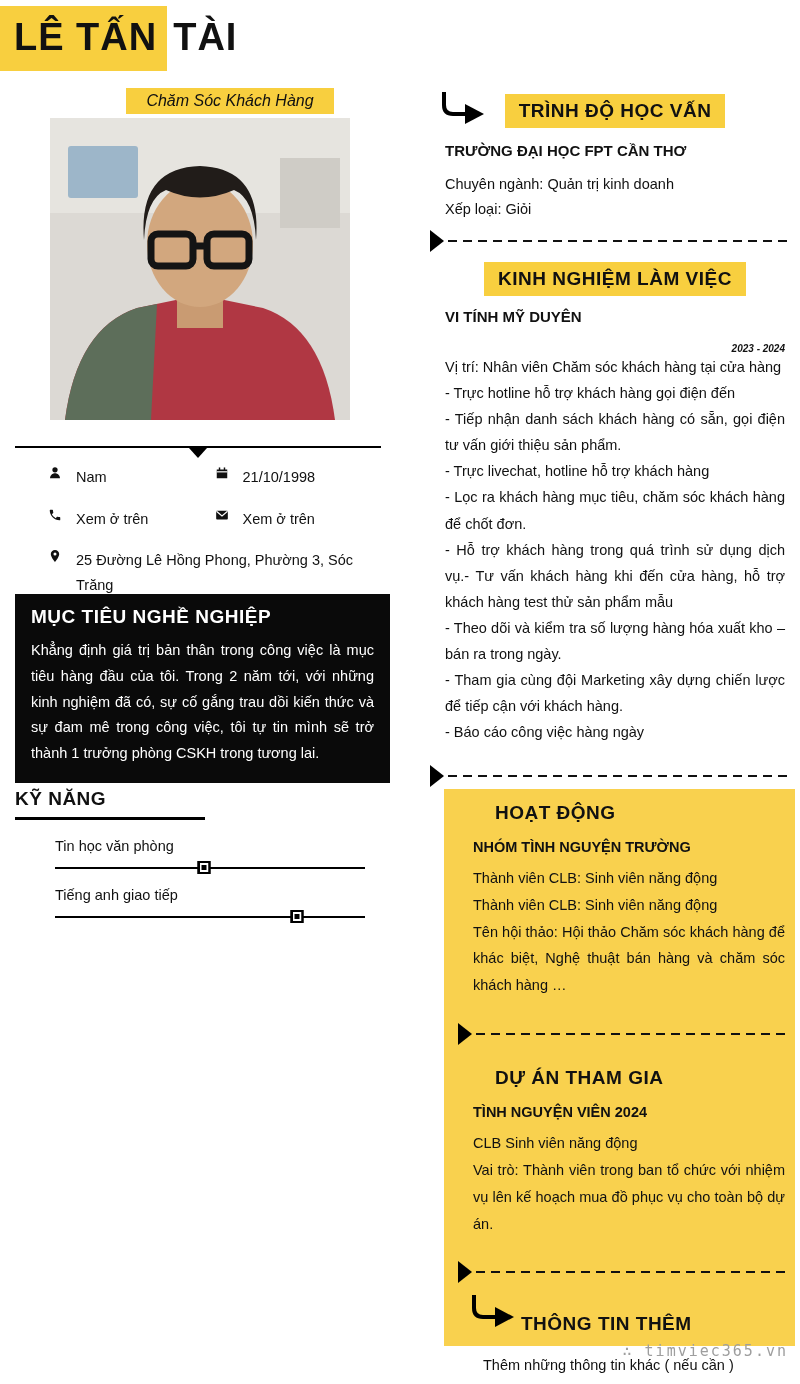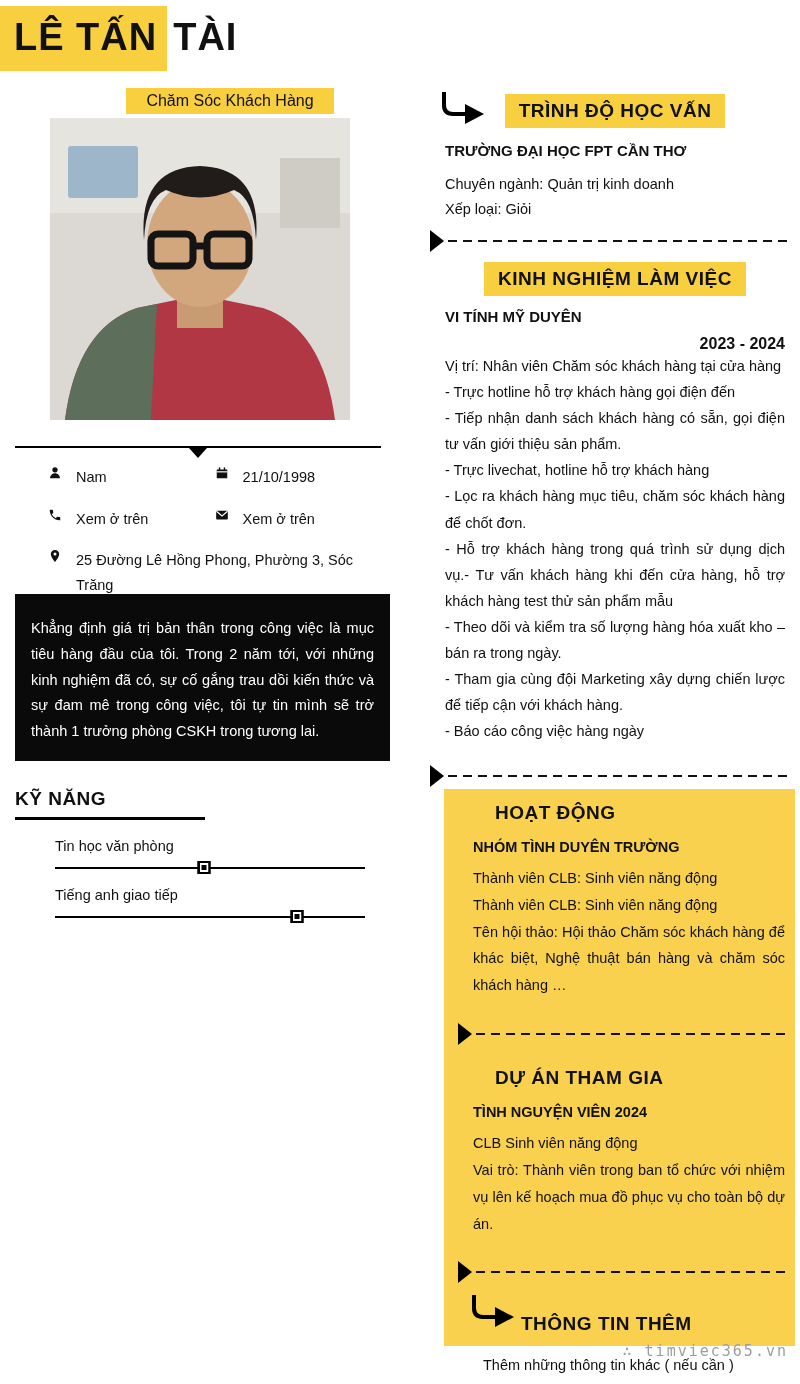--- a/index.html
+++ b/index.html
@@ -22,21 +22,21 @@
     padding:10px 10px 12px 14px;
     display:inline-block;
   }
   .name .rest{padding-left:6px;}
   .job-title{
     position:absolute;top:88px;left:80px;width:300px;
     text-align:center;font-size:16px;
   }
   .job-title span{
     background:var(--accent-yellow,#F8CF3F);
-    padding:4px 20px;display:inline-block;
+    padding:4px 20px;display:inline-block;font-style:italic;
   }
   
   .photo{
     position:absolute;left:50px;top:118px;width:300px;height:302px;
     background:#d8d5d0;overflow:hidden;
   }
   .photo svg{display:block;width:100%;height:100%;}
   
   .info{position:absolute;left:15px;top:446px;width:366px;font-size:14.5px;}
   .info-line{position:relative;border-top:2px solid #000;height:0;}
@@ -94,21 +94,21 @@
   .tri-right{
     width:0;height:0;flex:0 0 auto;
     border-top:11px solid transparent;border-bottom:11px solid transparent;
     border-left:14px solid #000;margin-right:4px;
   }
   .dash{flex:1;height:2px;background:repeating-linear-gradient(90deg,#111 0 9px,transparent 9px 15px);}
   .sep1{top:230px;}
   .sep2{top:765px;}
   .sec-exp{top:254px;}
   .exp-company{margin-top:12px;font-size:15px;font-weight:bold;}
-  .exp-period{margin-top:10px;font-size:16px;font-weight:bold;text-align:right;}
+  .exp-period{margin-top:18px;font-size:10px;font-weight:bold;text-align:right;font-style:italic;}
   .exp-details{font-size:14.5px;line-height:1.8;text-align:justify;}
   
   .yellow-block{
     position:absolute;left:0;right:0;top:789px;bottom:38px;
     background:var(--block-yellow,#F9D14E);
     padding:13px 10px 0 29px;box-sizing:border-box;margin-left:12px;
   }
   .yb-head{font-size:19px;font-weight:bold;letter-spacing:.5px;margin-left:22px;}
   .yb-sub{margin-top:15px;font-size:14.5px;font-weight:bold;}
   .yb-lines{margin-top:10px;font-size:14.5px;line-height:1.85;text-align:justify;}
@@ -211,20 +211,21 @@
         </span>
         <span class="val">25 Đường Lê Hồng Phong, Phường 3, Sóc Trăng</span>
       </div>
     </div>
     <div class="info-bottom">
       <span class="tri-up"></span>
     </div>
   </div>
 
   <div class="objective">
+    <div class="obj-title">MỤC TIÊU NGHỀ NGHIỆP</div>
     <div class="obj-text">Khẳng định giá trị bản thân trong công việc là mục tiêu hàng đầu của tôi. Trong 2 năm tới, với những kinh nghiệm đã có, sự cố gắng trau dồi kiến thức và sự đam mê trong công việc, tôi tự tin mình sẽ trở thành 1 trưởng phòng CSKH trong tương lai.</div>
   </div>
 
   <div class="skills">
     <div class="sk-title">KỸ NĂNG</div>
     <div class="sk-underline"></div>
     <div class="skill">
       <div class="sk-label">Tin học văn phòng</div>
       <div class="sk-line">
         <span class="sk-marker" style="left: 48%;"></span>
@@ -280,21 +281,21 @@
     </div>
 
     <div class="sep sep2">
       <span class="tri-right"></span>
       <span class="dash"></span>
     </div>
 
     <div class="yellow-block">
 
       <div class="yb-head">HOẠT ĐỘNG</div>
-      <div class="yb-sub">NHÓM TÌNH DUYÊN TRƯỜNG</div>
+      <div class="yb-sub">NHÓM TÌNH NGUYỆN TRƯỜNG</div>
       <div class="yb-lines">
         <div>Thành viên CLB: Sinh viên năng động</div>
         <div>Thành viên CLB: Sinh viên năng động</div>
         <div>Tên hội thảo: Hội thảo Chăm sóc khách hàng để khác biệt, Nghệ thuật bán hàng và chăm sóc khách hàng …</div>
       </div>
 
       <div class="yb-sep">
         <span class="tri-right"></span>
         <span class="dash"></span>
       </div>

